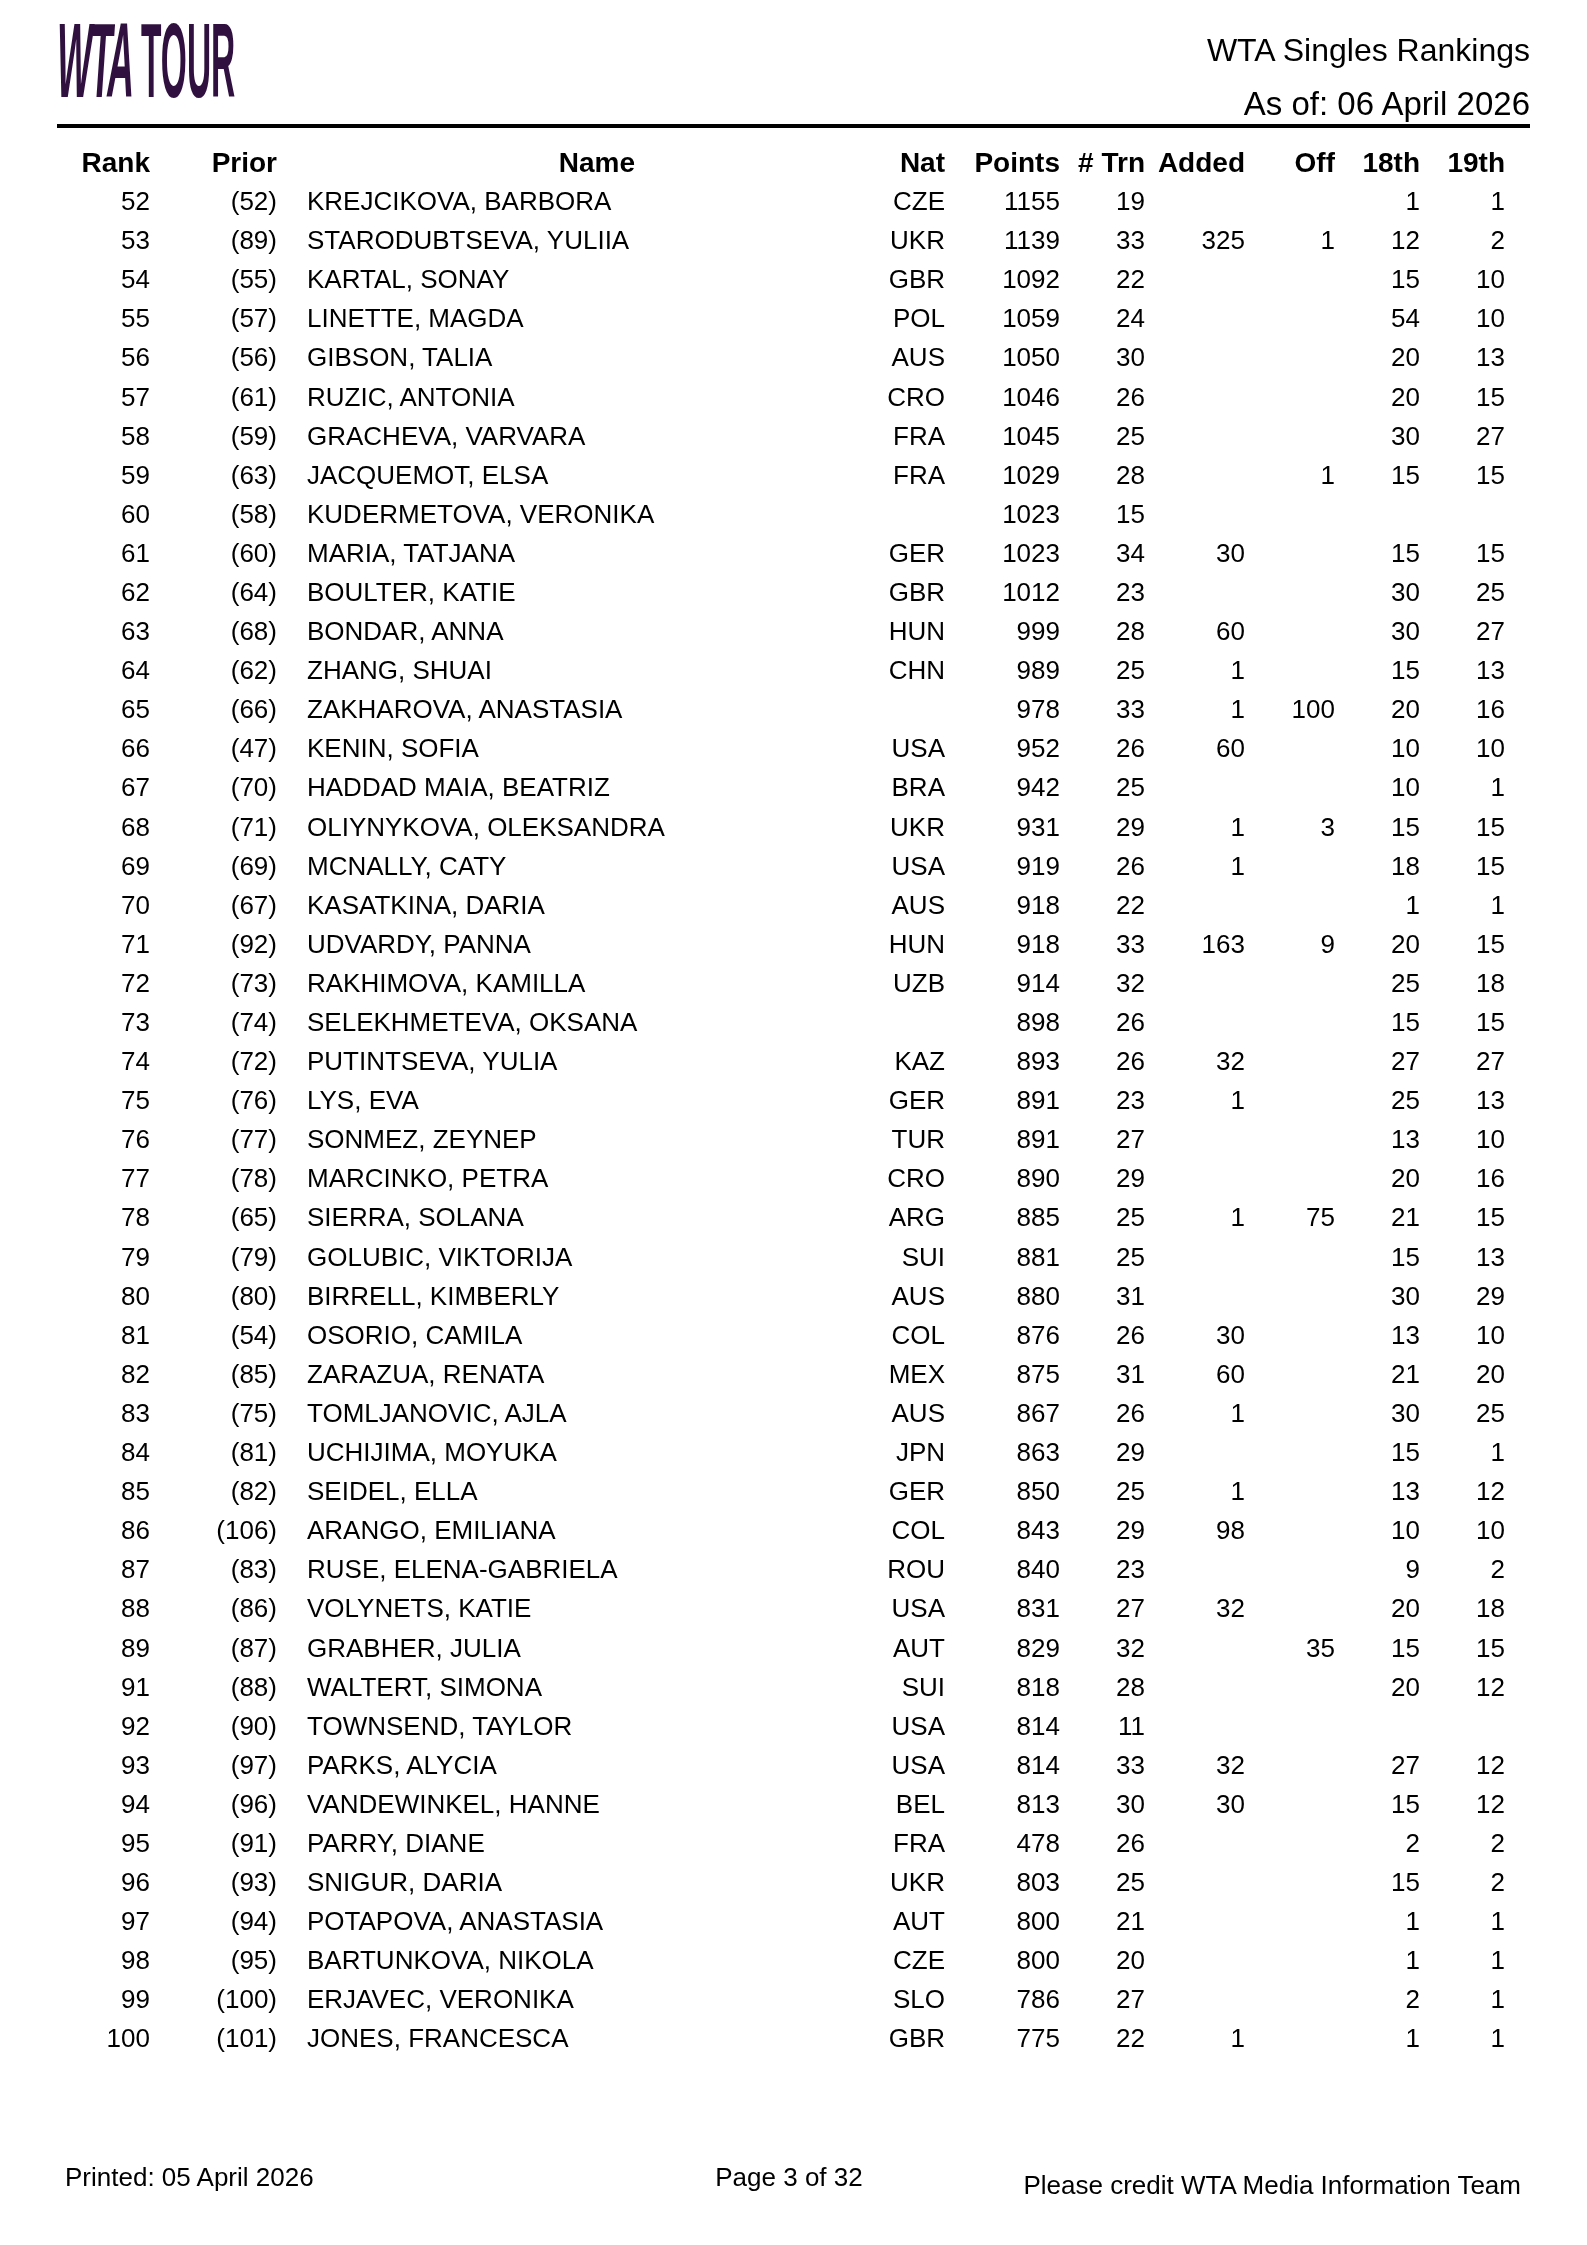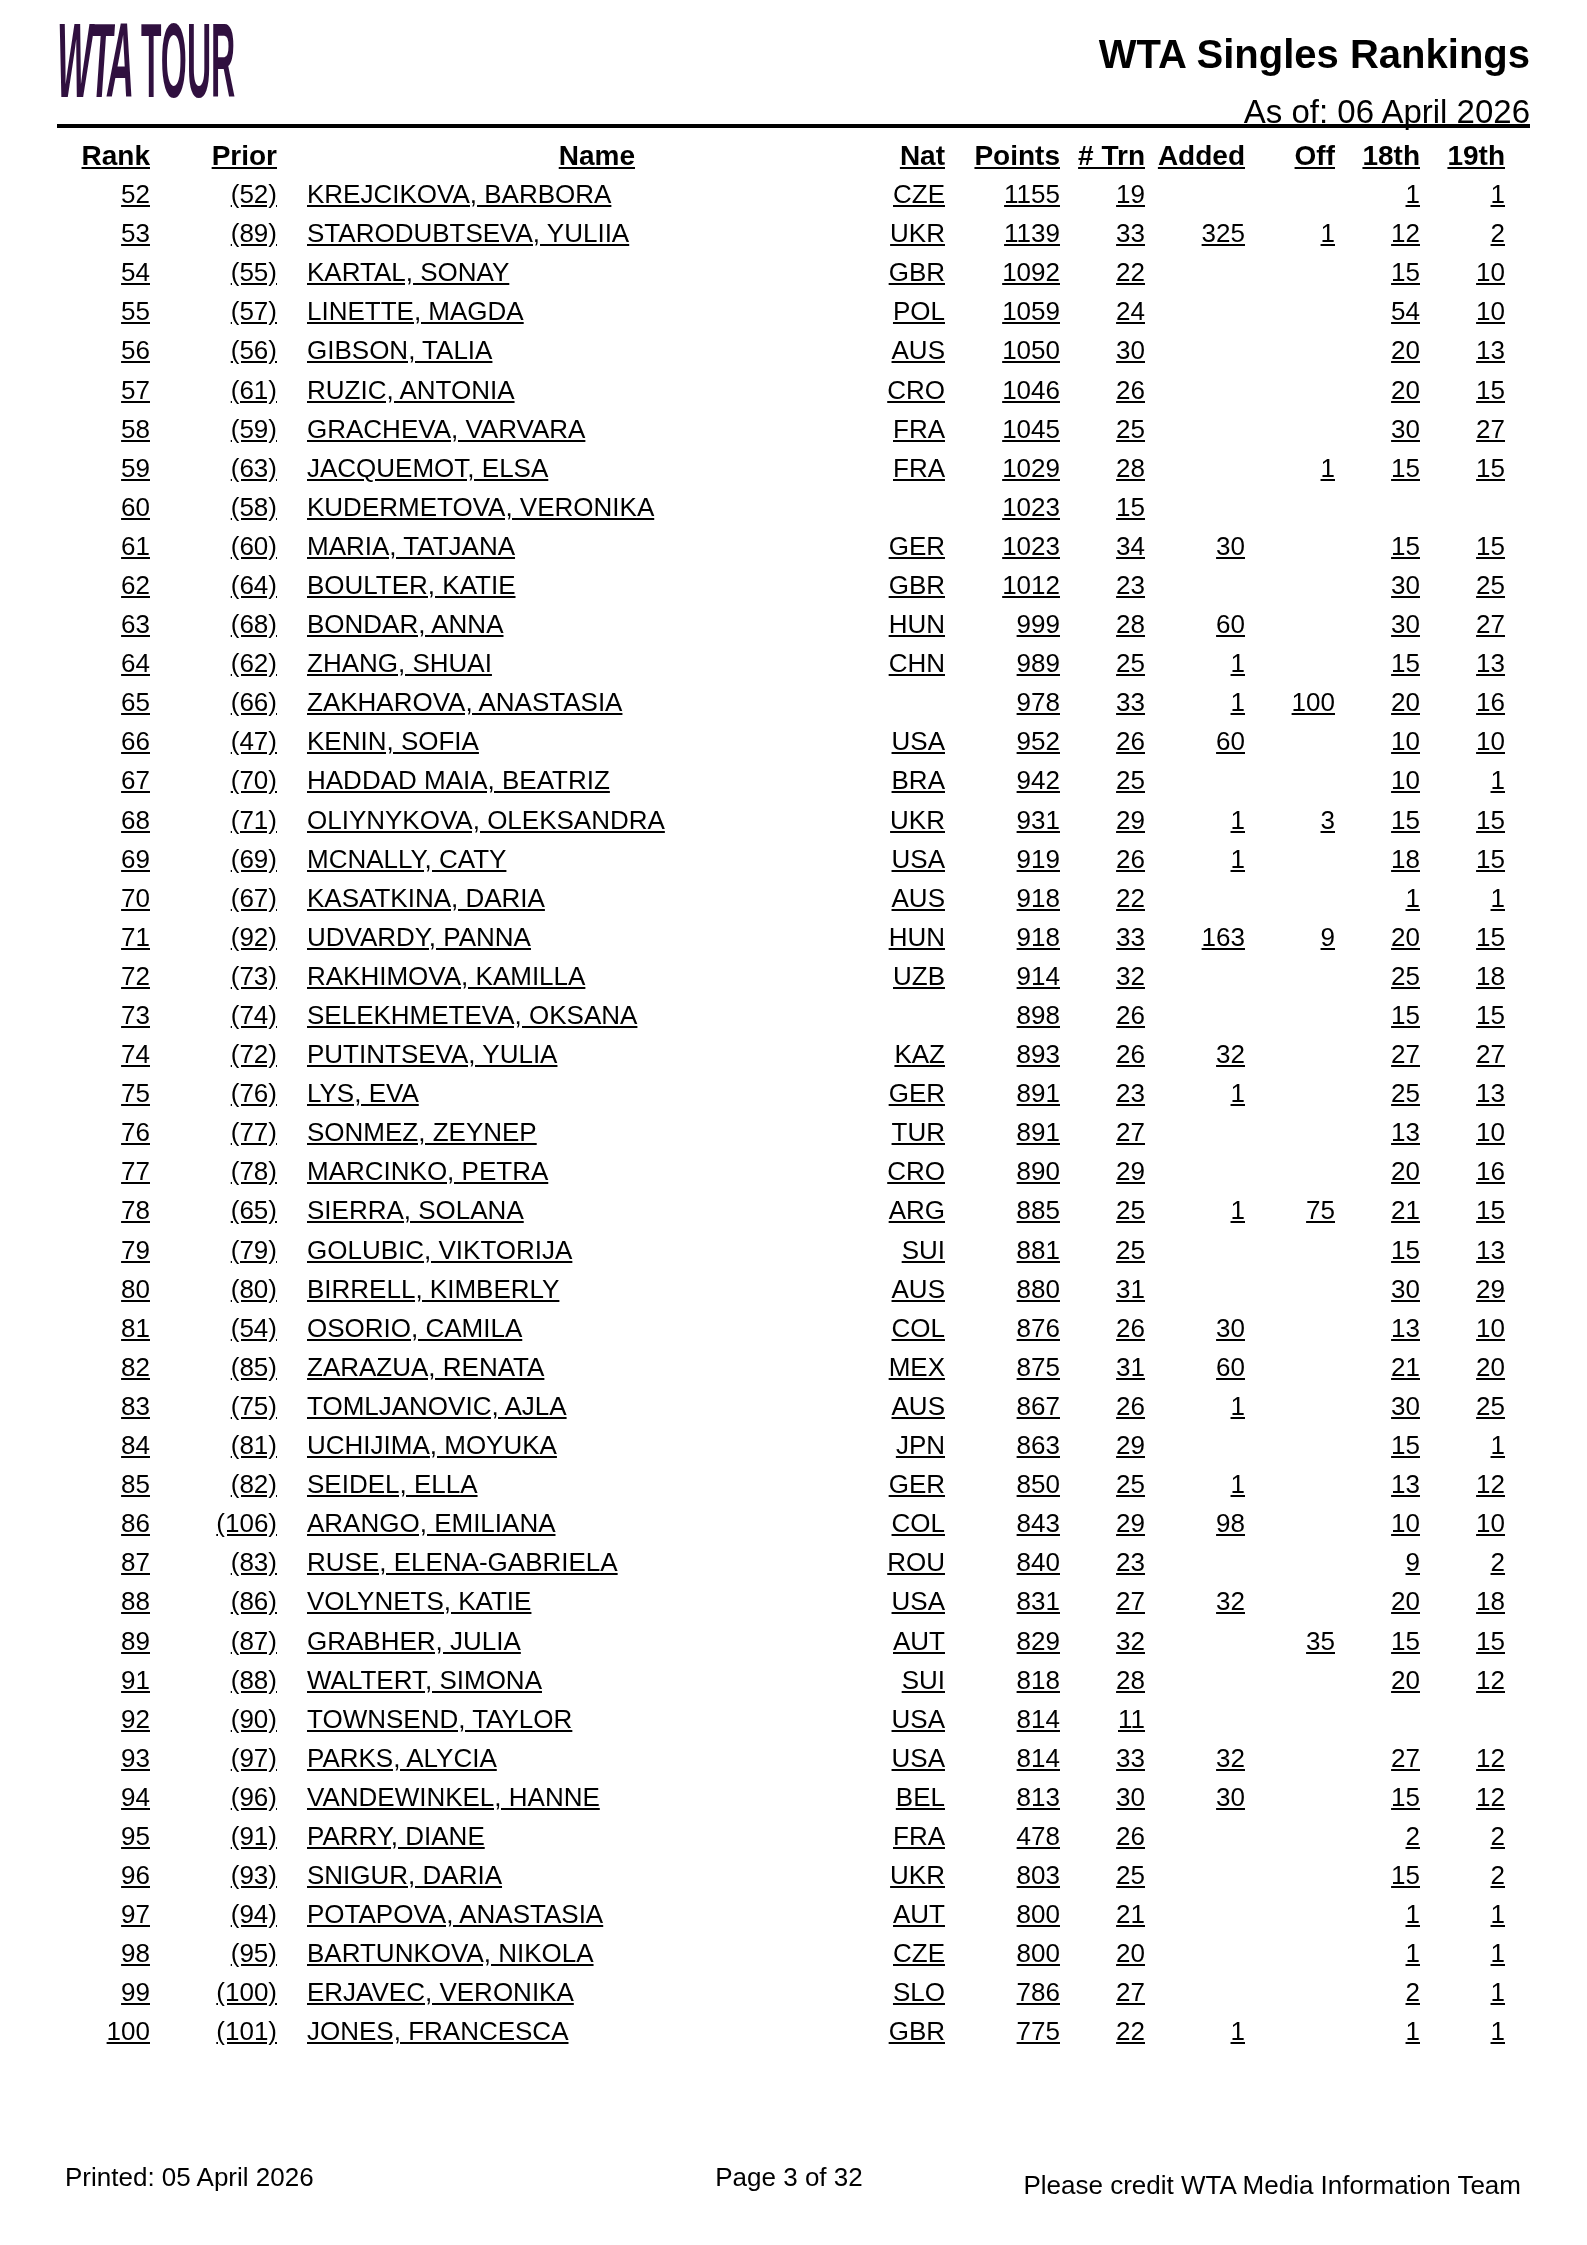--- a/index.html
+++ b/index.html
@@ -49,23 +49,23 @@
     transform-origin: left bottom;
   }
 
   .title-block {
     position: absolute;
     right: 57px;
     top: 34px;
     text-align: right;
   }
   .doc-title {
-    font-size: 40px;
+    font-size: 32px;
     line-height: 1;
-    font-weight: bold;
+    font-weight: normal;
     white-space: nowrap;
   }
   .as-of {
     font-size: 33px;
     line-height: 1;
     margin-top: 21px;
     white-space: nowrap;
   }
 
   .rule {
@@ -74,25 +74,24 @@
     top: 124px;
     width: 1473px;
     height: 4px;
     background: #000000;
   }
 
   
   table.rankings {
     position: absolute;
     left: 55px;
-    top: 136px;
+    top: 143px;
     width: 1450px;
     border-collapse: collapse;
     table-layout: fixed;
-    text-decoration: underline;
   }
   col.rank   { width: 95px; }
   col.prior  { width: 127px; }
   col.name   { width: 578px; }
   col.nat    { width: 90px; }
   col.points { width: 115px; }
   col.trn    { width: 85px; }
   col.added  { width: 100px; }
   col.off    { width: 90px; }
   col.c18    { width: 85px; }

